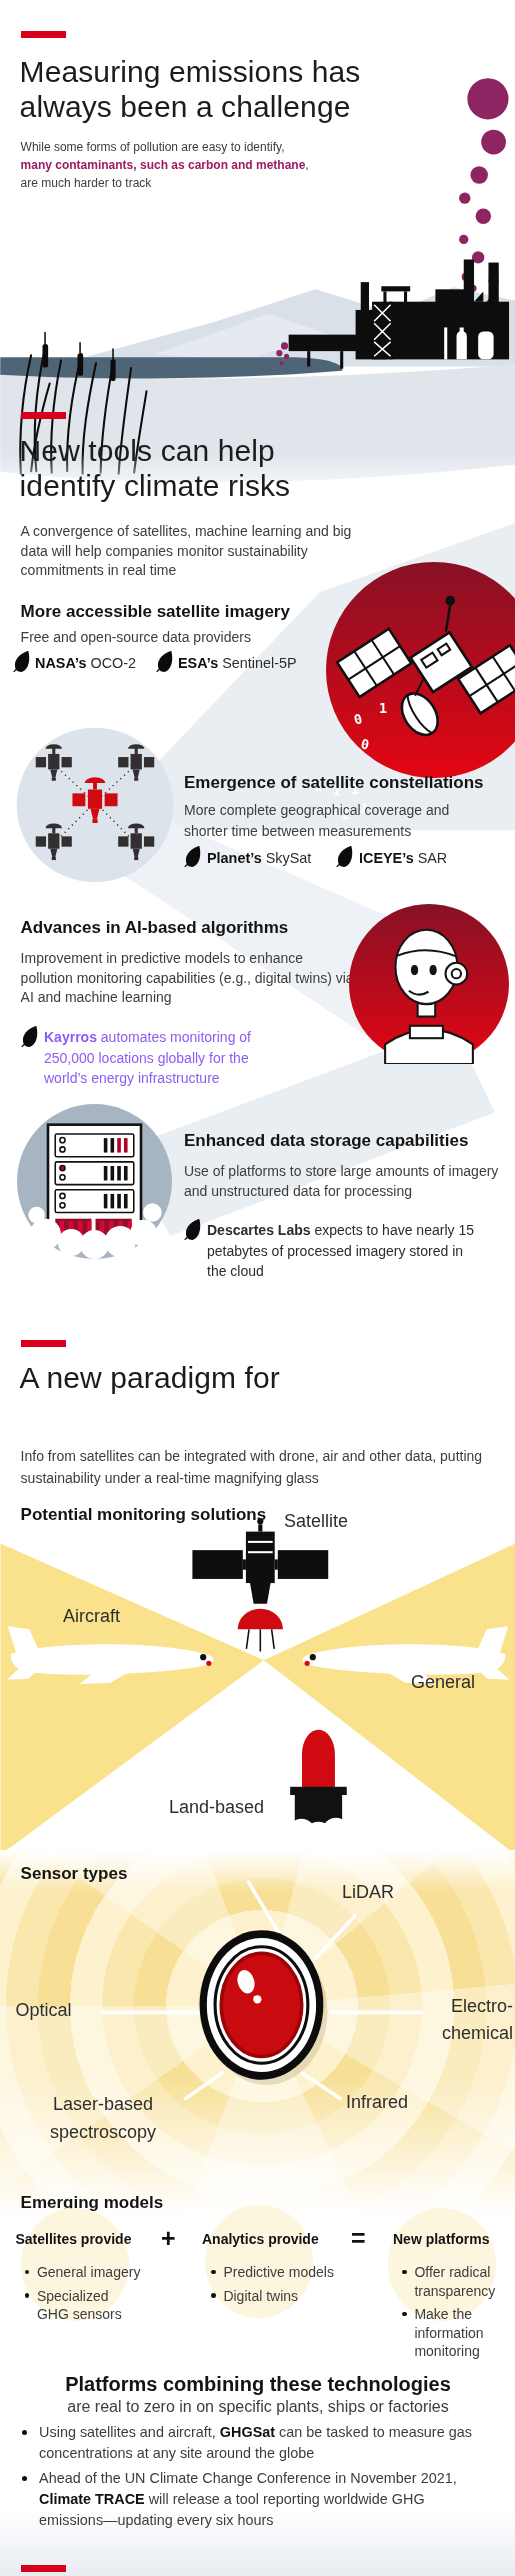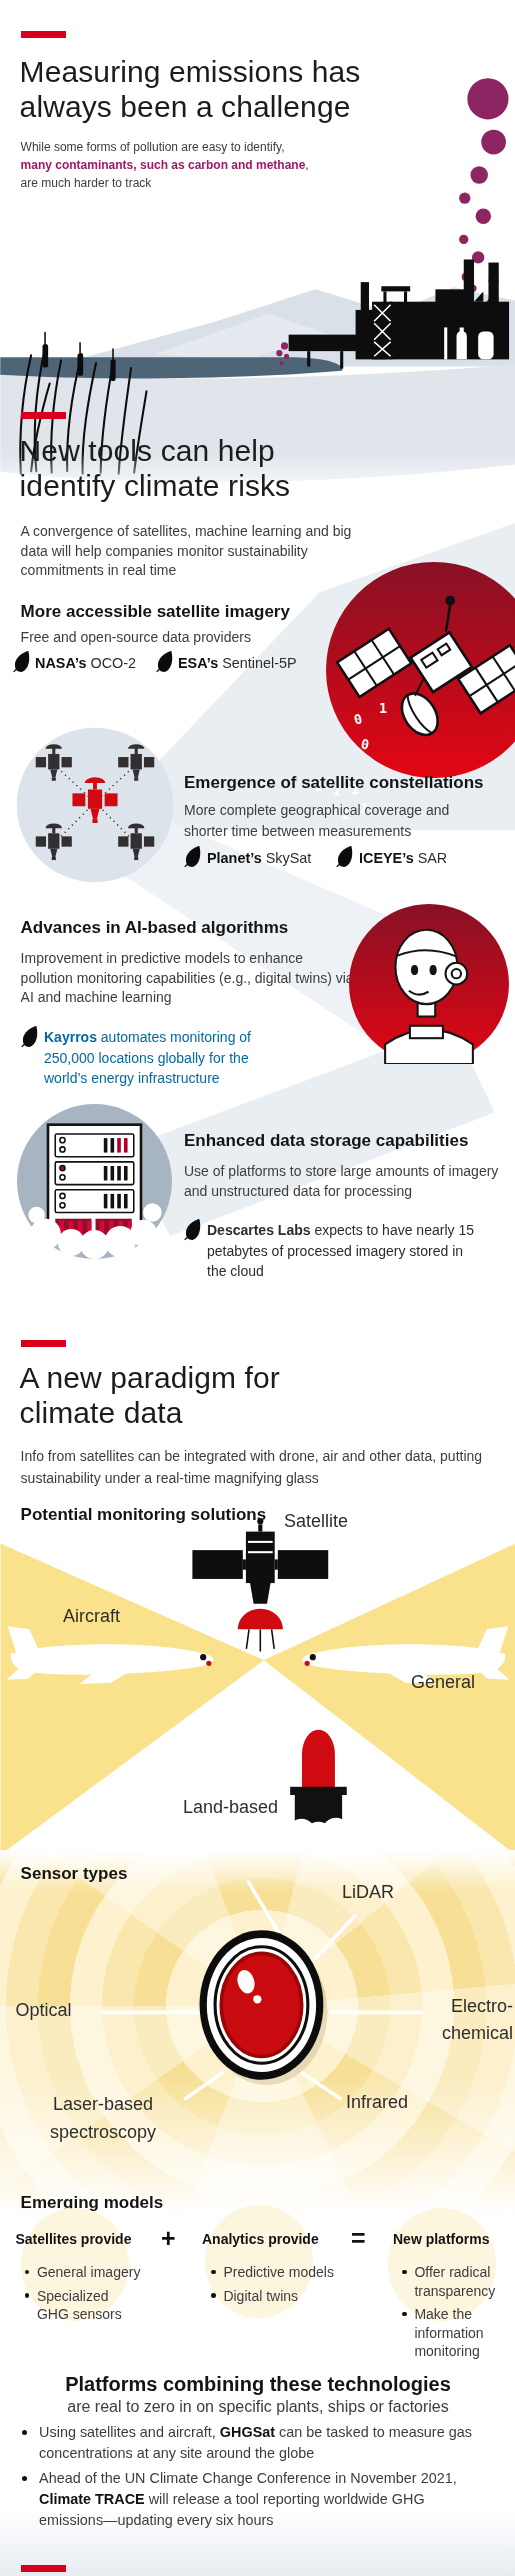--- a/index.html
+++ b/index.html
@@ -277,21 +277,21 @@
 </div>
 <div class="brow" style="left:359px;top:850px"><b>ICEYE’s</b><span> SAR</span></div>
 
 <div class="cardH" style="left:20.6px;top:918px">Advances in AI-based algorithms</div>
 <div class="body27" style="left:20.6px;top:949px;width:337px">Improvement in predictive models to enhance pollution monitoring capabilities (e.g., digital twins) via AI and machine learning</div>
 <div class="leafrow" style="left:20.6px;top:1026px">
   <svg class="leafsvg" viewBox="0 0 26 32">
       <path d="M22,1 C8,6 1,16 5,27 C7,29 10,30 13,30 C22,26 25,14 22,1 Z M5,27 L1,31" fill="#0c0c0c" stroke="#0c0c0c" stroke-width="2"></path>
     </svg>
 </div>
-<div class="body27" style="left:44px;top:1027px;width:247px;line-height:20.6px;color:#0369a1"><b>Kayrros</b><span> automates monitoring of 250,000 locations globally for the world’s energy infrastructure</span></div>
+<div class="body27" style="left:44px;top:1027px;width:247px;line-height:20.6px;color:#8b5cf6"><b>Kayrros</b><span> automates monitoring of 250,000 locations globally for the world’s energy infrastructure</span></div>
 
 <svg class="abs" style="left:349px;top:904px" width="160" height="160" viewBox="0 0 310 310">
   <defs>
     <linearGradient id="gradB" x1="0" y1="0" x2="0" y2="1">
       <stop offset="0" stop-color="#871125"></stop>
         <stop offset="1" stop-color="#e30613"></stop>
     </linearGradient>
   </defs>
   <circle cx="155" cy="155" r="155" fill="url(#gradB)"></circle>
   <g stroke="#141414" stroke-width="4" fill="#ffffff">
@@ -366,21 +366,20 @@
 <div class="leafrow" style="left:184px;top:1219px">
   <svg class="leafsvg" viewBox="0 0 26 32">
       <path d="M22,1 C8,6 1,16 5,27 C7,29 10,30 13,30 C22,26 25,14 22,1 Z M5,27 L1,31" fill="#0c0c0c" stroke="#0c0c0c" stroke-width="2"></path>
     </svg>
 </div>
 <div class="body27" style="left:207px;top:1220px;width:268px;line-height:20.6px;color:#2c2c2c"><b>Descartes Labs</b><span> expects to have nearly 15 petabytes of processed imagery stored in the cloud</span></div>
 
 <div class="bar" style="left:20.6px;top:1340px"></div>
 <div class="h1" style="left:19.6px;top:1360px">
   <div>A new paradigm for</div>
-  <div>climate data</div>
 </div>
 <div class="body27" style="left:20.6px;top:1446px;width:464px;line-height:21.6px">Info from satellites can be integrated with drone, air and other data, putting sustainability under a real-time magnifying glass</div>
 <div class="cardH" style="left:20.6px;top:1505px">Potential monitoring solutions</div>
 
 <svg class="abs" style="left:0;top:1510px" width="516" height="355" viewBox="0 2930 1001 690">
   <polygon points="0,2995 512,3222 0,3600" fill="#fae28c"></polygon>
   <polygon points="1001,2995 512,3222 1001,3600" fill="#fae28c"></polygon>
 
   <g fill="#0e0e0e">
     <circle cx="505" cy="2952" r="6"></circle>
@@ -432,21 +431,21 @@
         <circle cx="618" cy="3566" r="30"></circle>
       <circle cx="652" cy="3554" r="26"></circle>
         <circle cx="568" cy="3576" r="20"></circle>
         <circle cx="668" cy="3576" r="20"></circle>
     </g>
   </g>
 </svg>
 <div class="lbl" style="left:284px;top:1511px">Satellite</div>
 <div class="lbl" style="left:63px;top:1606px">Aircraft</div>
 <div class="lbl" style="left:411px;top:1672px">General</div>
-<div class="lbl" style="left:154px;top:1797px;width:124px;text-align:right">Land-based</div>
+<div class="lbl" style="left:169px;top:1797px;width:124px;text-align:left">Land-based</div>
 
 <div class="arcs"></div>
 <div class="cardH" style="left:20.6px;top:1864px">Sensor types</div>
 
 <svg class="abs" style="left:0;top:1855px" width="516" height="289" viewBox="0 3600 1001 560">
   <g stroke="#ffffff" stroke-width="7" stroke-linecap="round">
     <line x1="482" y1="3652" x2="563" y2="3788"></line>
     <line x1="688" y1="3718" x2="612" y2="3800"></line>
     <line x1="198" y1="3905" x2="388" y2="3905"></line>
     <line x1="642" y1="3905" x2="818" y2="3905"></line>

